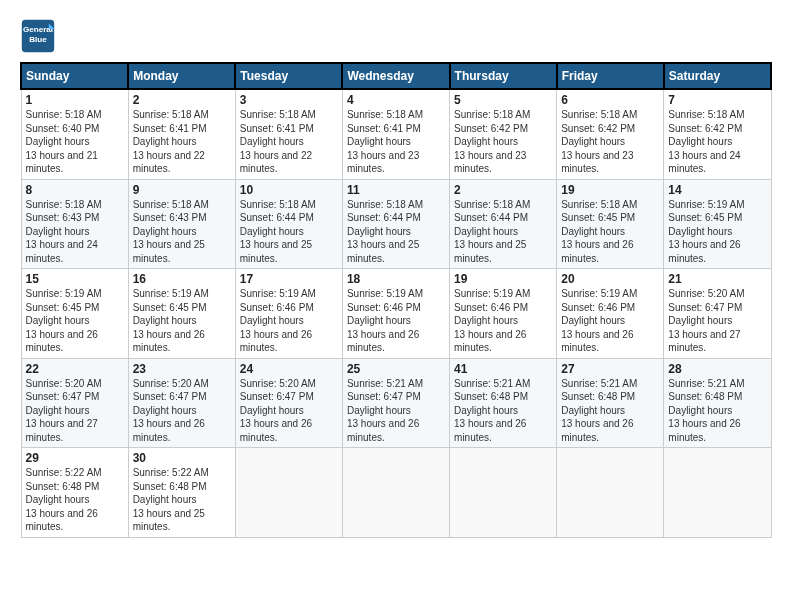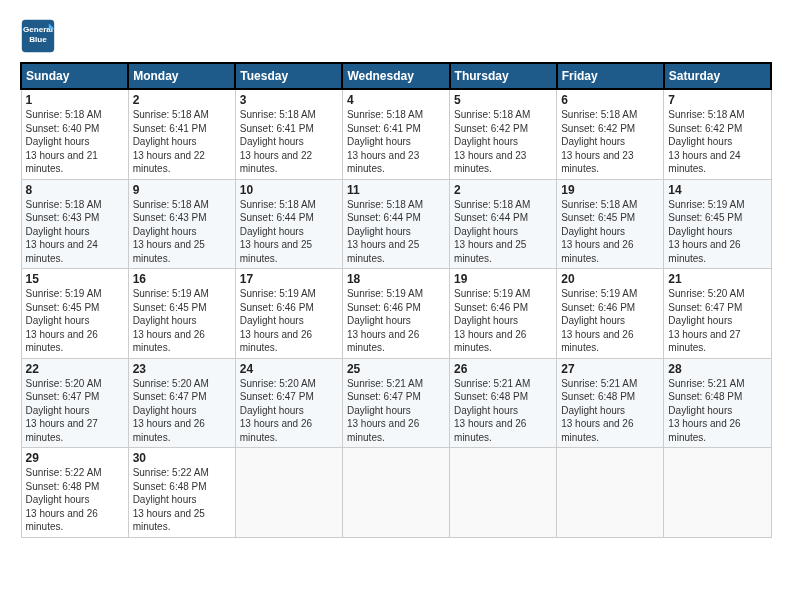--- a/index.html
+++ b/index.html
@@ -230,21 +230,21 @@
           </td>
           <td>
             <span class="day-num">24</span>
             <div class="cell-info">Sunrise: 5:20 AM<br>Sunset: 6:47 PM<br>Daylight hours<br>13 hours and 26 minutes.</div>
           </td>
           <td>
             <span class="day-num">25</span>
             <div class="cell-info">Sunrise: 5:21 AM<br>Sunset: 6:47 PM<br>Daylight hours<br>13 hours and 26 minutes.</div>
           </td>
           <td>
-            <span class="day-num">26</span>
+            <span class="day-num">41</span>
             <div class="cell-info">Sunrise: 5:21 AM<br>Sunset: 6:48 PM<br>Daylight hours<br>13 hours and 26 minutes.</div>
           </td>
           <td>
             <span class="day-num">27</span>
             <div class="cell-info">Sunrise: 5:21 AM<br>Sunset: 6:48 PM<br>Daylight hours<br>13 hours and 26 minutes.</div>
           </td>
           <td>
             <span class="day-num">28</span>
             <div class="cell-info">Sunrise: 5:21 AM<br>Sunset: 6:48 PM<br>Daylight hours<br>13 hours and 26 minutes.</div>
           </td>

